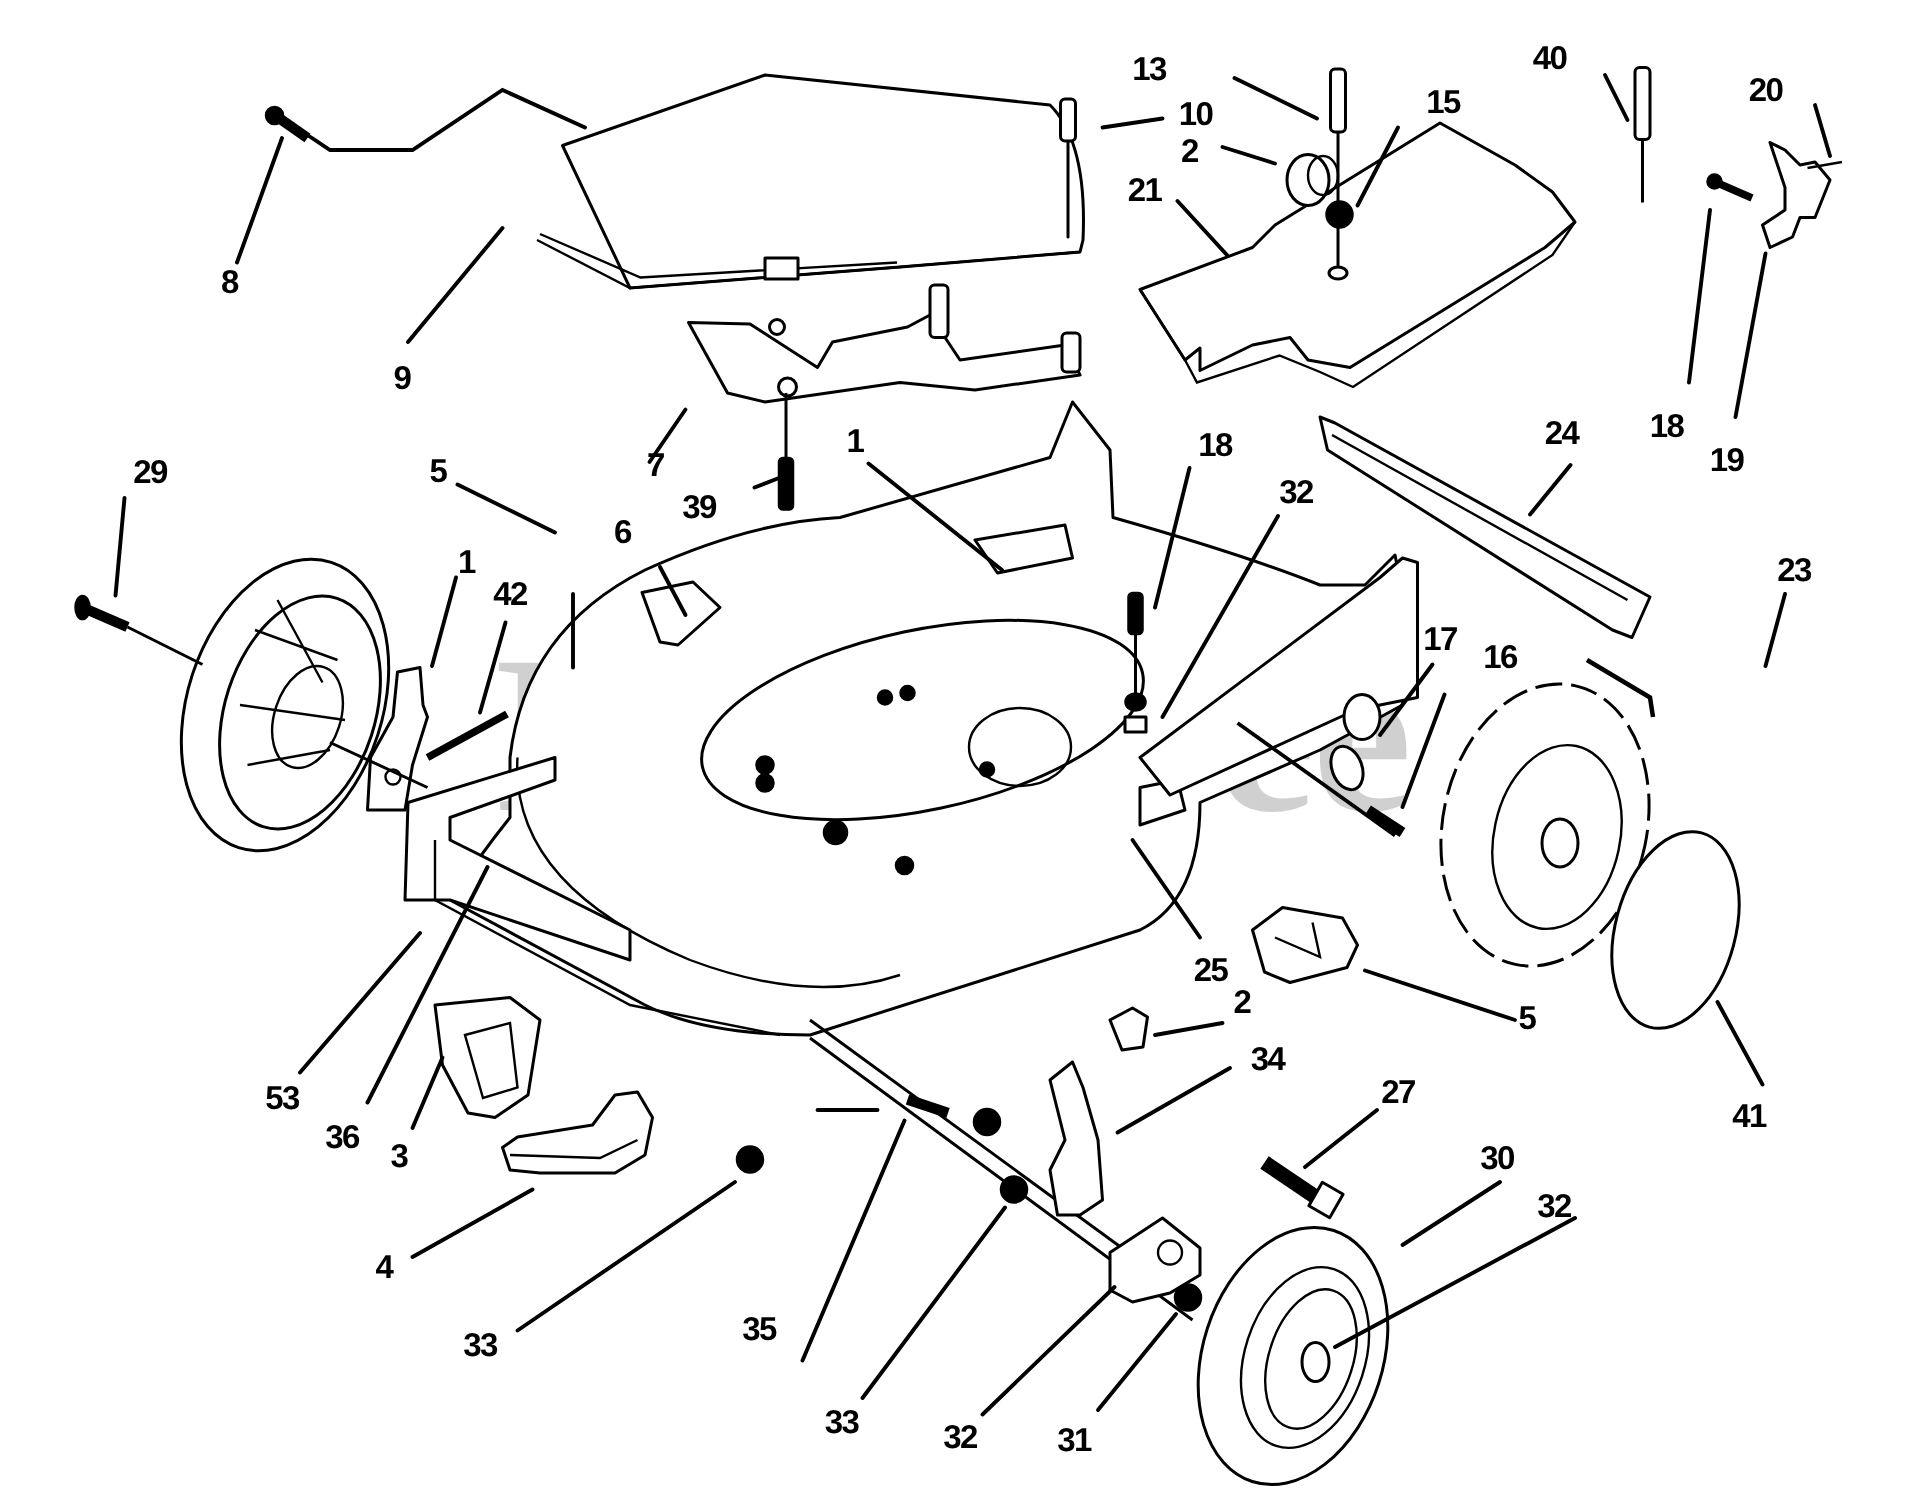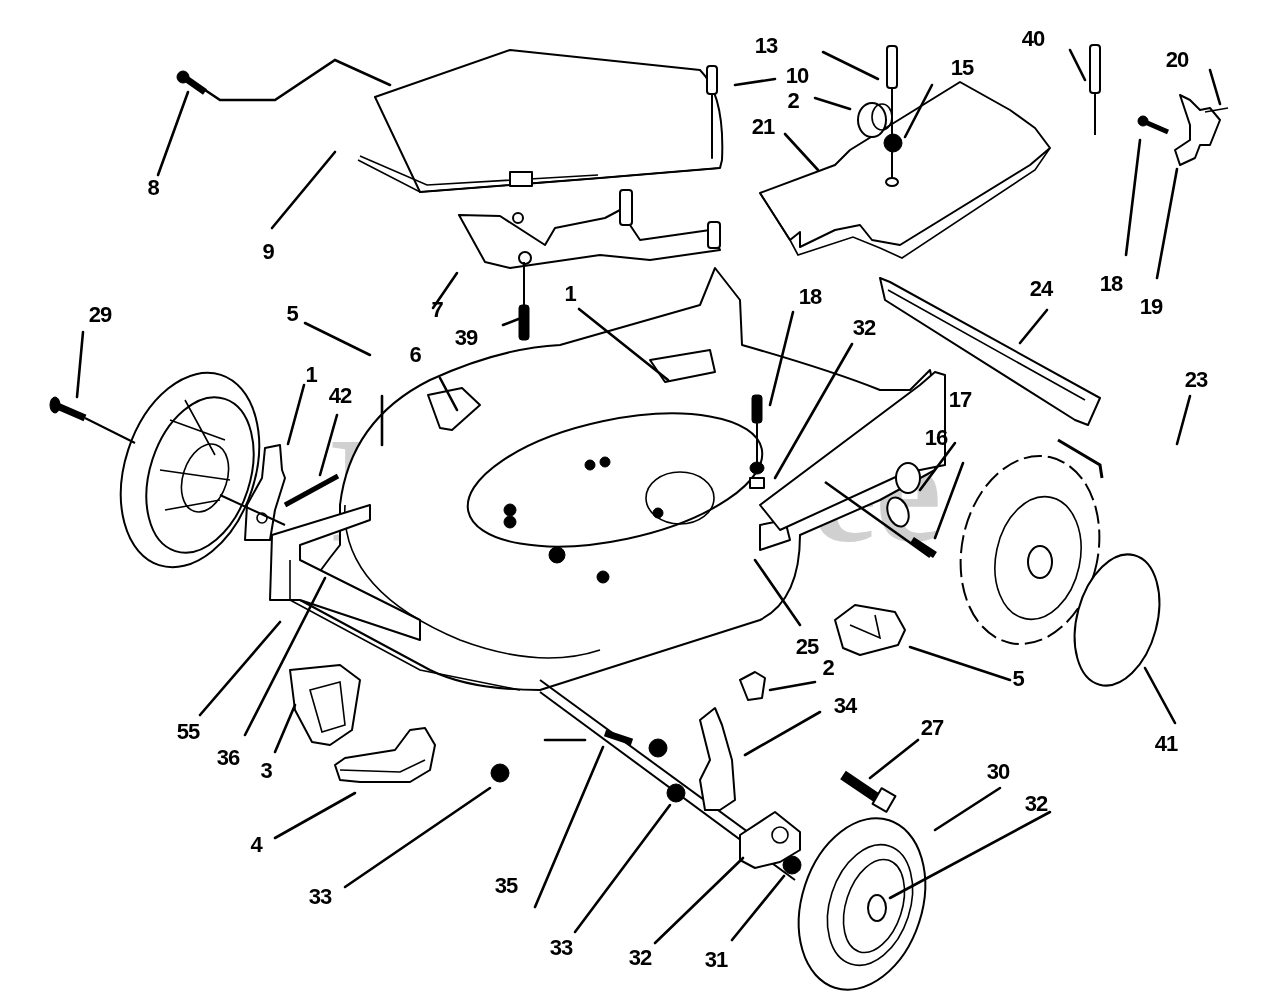--- a/index.html
+++ b/index.html
@@ -284,31 +284,31 @@
   <div class="callout" style="left:437px;top:310px">7</div>
   <div class="callout" style="left:466px;top:338px">39</div>
   <div class="callout" style="left:570px;top:294px">1</div>
   <div class="callout" style="left:292px;top:314px">5</div>
   <div class="callout" style="left:415px;top:355px">6</div>
   <div class="callout" style="left:100px;top:315px">29</div>
   <div class="callout" style="left:311px;top:375px">1</div>
   <div class="callout" style="left:340px;top:396px">42</div>
   <div class="callout" style="left:810px;top:297px">18</div>
   <div class="callout" style="left:864px;top:328px">32</div>
-  <div class="callout" style="left:960px;top:400px">17</div>
-  <div class="callout" style="left:936px;top:438px">16</div>
+  <div class="callout" style="left:960px;top:426px">17</div>
+  <div class="callout" style="left:1000px;top:438px">16</div>
   <div class="callout" style="left:807px;top:647px">25</div>
   <div class="callout" style="left:1018px;top:679px">5</div>
   <div class="callout" style="left:828px;top:668px">2</div>
   <div class="callout" style="left:845px;top:706px">34</div>
   <div class="callout" style="left:932px;top:728px">27</div>
   <div class="callout" style="left:1166px;top:744px">41</div>
   <div class="callout" style="left:998px;top:772px">30</div>
   <div class="callout" style="left:1036px;top:804px">32</div>
-  <div class="callout" style="left:188px;top:732px">55</div>
+  <div class="callout" style="left:188px;top:732px">53</div>
   <div class="callout" style="left:228px;top:758px">36</div>
   <div class="callout" style="left:266px;top:771px">3</div>
   <div class="callout" style="left:256px;top:845px">4</div>
   <div class="callout" style="left:320px;top:897px">33</div>
   <div class="callout" style="left:506px;top:886px">35</div>
   <div class="callout" style="left:561px;top:948px">33</div>
   <div class="callout" style="left:640px;top:958px">32</div>
   <div class="callout" style="left:716px;top:960px">31</div>
 </div>
 

